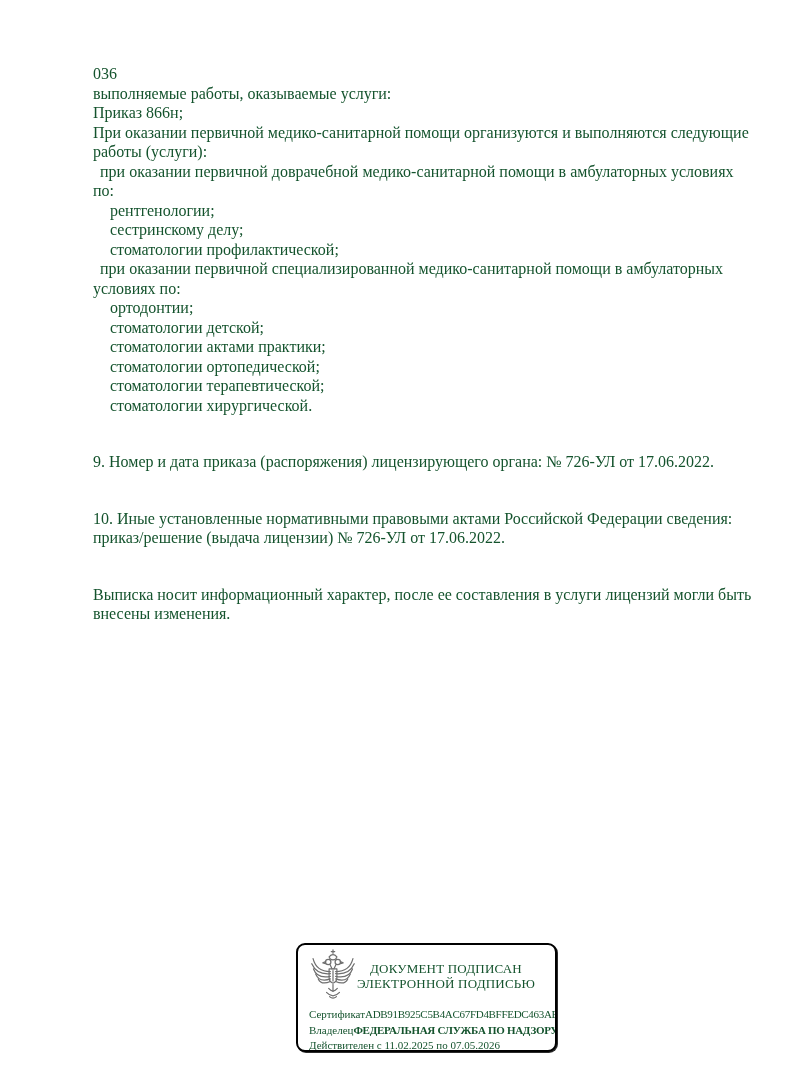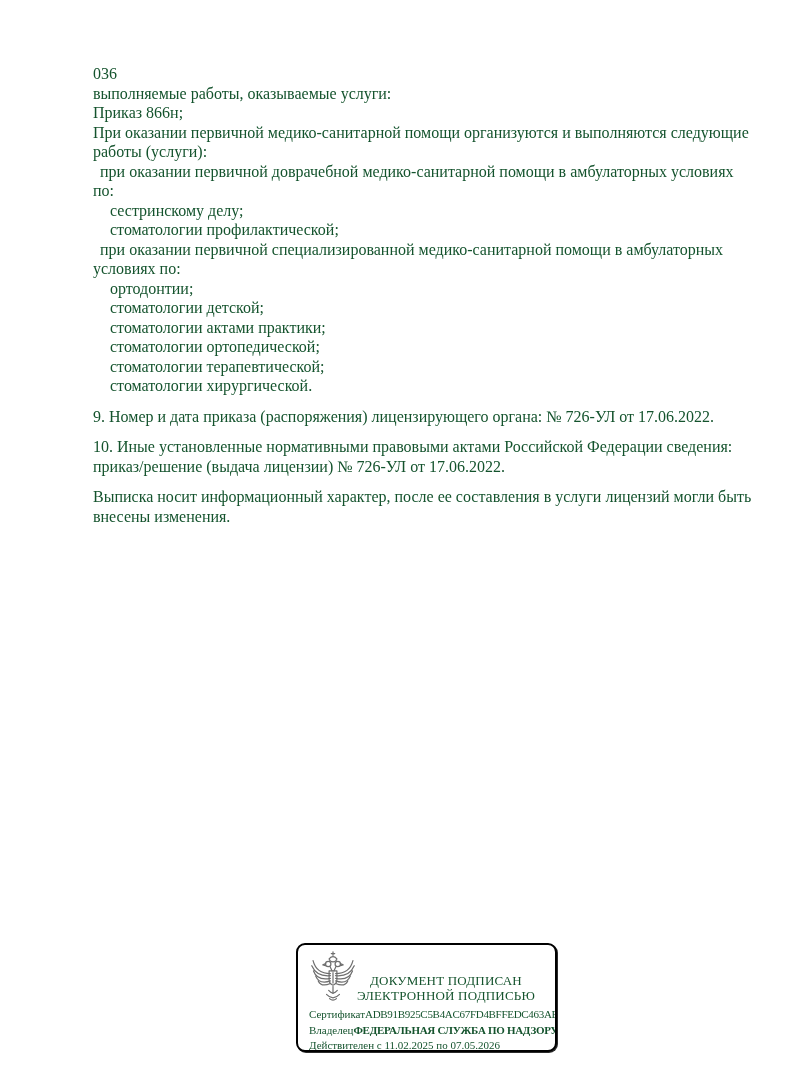--- a/index.html
+++ b/index.html
@@ -21,39 +21,39 @@
     left: 93px;
     top: 64px;
     right: 30px;
     font-size: 16px;
     line-height: 19.5px;
     white-space: nowrap;
   }
   .line { min-height: 19.5px; }
   .i1 { padding-left: 7px; }
   .i2 { padding-left: 17px; }
-  .sec { margin-top: 11px; }
+  .sec { margin-top: 37px; }
 
   
   .stamp {
     position: absolute;
     left: 296px;
     top: 943px;
     width: 261px;
     height: 109px;
     box-sizing: border-box;
     border: 2px solid #000000;
     border-radius: 9px;
     background: #ffffff;
     box-shadow: 1px 1px 0 #2a2a2a;
     overflow: hidden;
   }
   .stamp-top {
     display: flex;
-    align-items: flex-end;
+    align-items: flex-start;
     padding: 4px 22px 0 11px;
     height: 54px;
   }
   .emblem {
     flex: 0 0 auto;
     width: 48px;
     height: 52px;
     display: block;
   }
   .stamp-title {
@@ -81,20 +81,21 @@
 <div class="page">
 
   <div class="text-block">
     <div class="line">036</div>
     <div class="line">выполняемые работы, оказываемые услуги:</div>
     <div class="line">Приказ 866н;</div>
     <div class="line">При оказании первичной медико-санитарной помощи организуются и выполняются следующие</div>
     <div class="line">работы (услуги):</div>
     <div class="line i1">при оказании первичной доврачебной медико-санитарной помощи в амбулаторных условиях</div>
     <div class="line">по:</div>
+    <div class="line i2">рентгенологии;</div>
     <div class="line i2">сестринскому делу;</div>
     <div class="line i2">стоматологии профилактической;</div>
     <div class="line i1">при оказании первичной специализированной медико-санитарной помощи в амбулаторных</div>
     <div class="line">условиях по:</div>
     <div class="line i2">ортодонтии;</div>
     <div class="line i2">стоматологии детской;</div>
     <div class="line i2">стоматологии актами практики;</div>
     <div class="line i2">стоматологии ортопедической;</div>
     <div class="line i2">стоматологии терапевтической;</div>
     <div class="line i2">стоматологии хирургической.</div>

